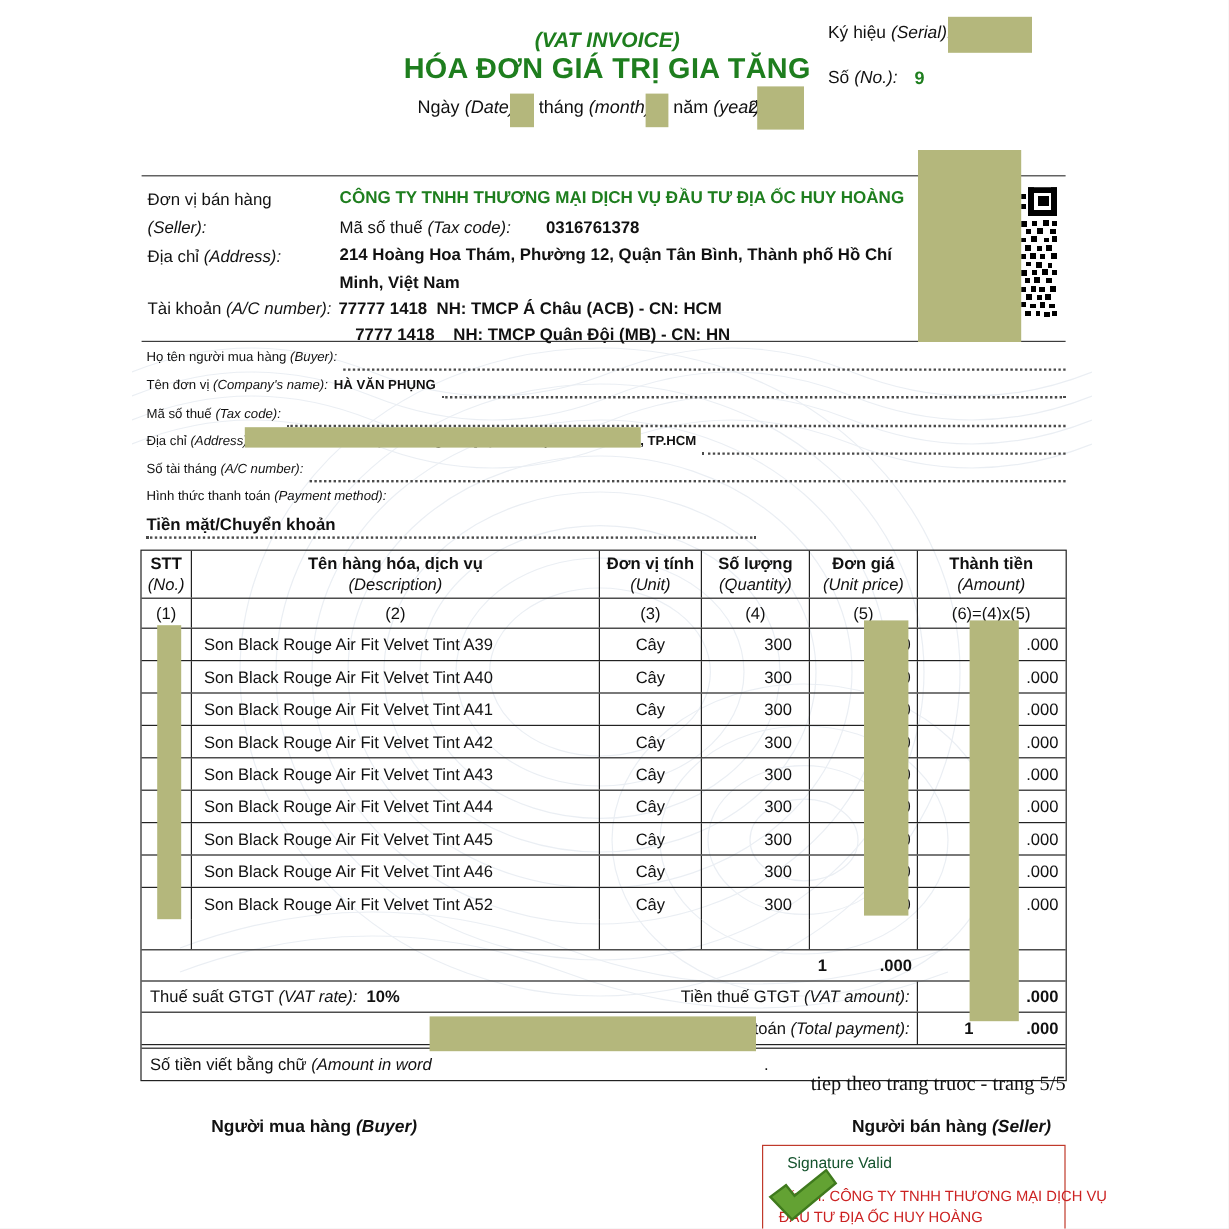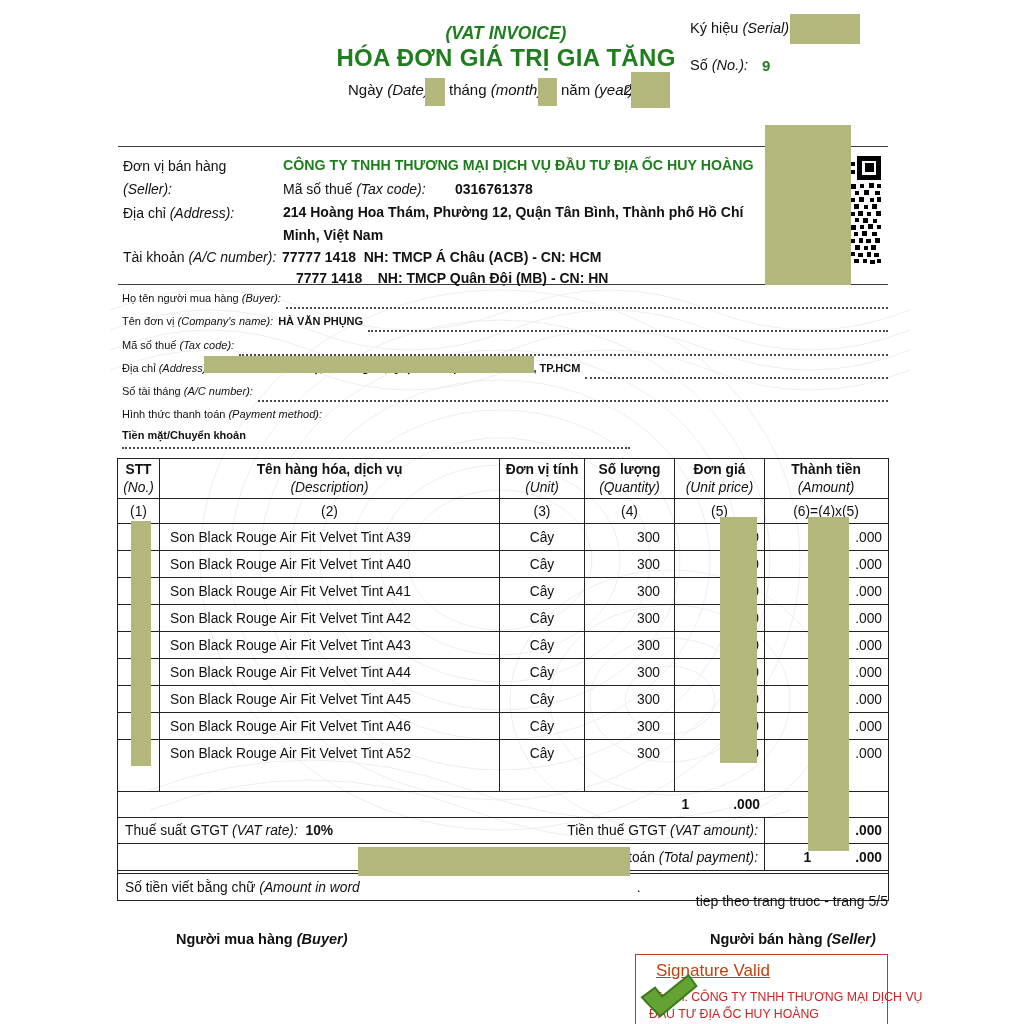--- a/index.html
+++ b/index.html
@@ -193,21 +193,21 @@
     <span class="b">, TP.HCM</span>
     <span class="dots"></span>
   </div>
   <div class="frow" style="top:385px;">
     <span><span>Số tài tháng</span> <span class="i">(A/C number):</span></span>
     <span class="dots"></span>
   </div>
   <div class="frow" style="top:408px;">
     <span><span>Hình thức thanh toán</span> <span class="i">(Payment method):</span></span>
   </div>
-  <div class="abs z2 b" style="left:122px;top:429px;font-size:11px;">Tiền mặt/Chuyển khoản</div>
+  <div class="abs z2 b" style="left:122px;top:429px;font-size:14px;">Tiền mặt/Chuyển khoản</div>
   <div class="abs" style="left:122px;top:432px;width:508px;height:15px;border-bottom:2px dotted #4a4a4a;z-index:2;"></div>
 
   <div id="vtable">
     <div class="trow h-head">
       <div class="cell hc">
           <span class="b">STT</span>
           <span class="i">(No.)</span>
         </div>
       <div class="cell hc">
           <span class="b">Tên hàng hóa, dịch vụ</span>
@@ -363,29 +363,29 @@
       <span class="sp" style="width:277px;"></span>
         <span>.</span>
     </div>
   </div>
 
   <div class="redact" style="left:131px;top:521px;width:20px;height:245px;"></div>
   <div class="redact" style="left:720px;top:517px;width:37px;height:246px;"></div>
   <div class="redact" style="left:808px;top:517px;width:41px;height:334px;"></div>
   <div class="redact" style="left:358px;top:847px;width:272px;height:29px;"></div>
 
-  <div class="abs z2" style="left:500px;top:893px;width:388px;text-align:right;font-size:14px;">tiep theo trang truoc - trang 5/5</div>
+  <div class="abs z2" style="left:500px;top:893px;width:388px;text-align:right;font-size:17px;font-family:Liberation Serif, serif;">tiep theo trang truoc - trang 5/5</div>
 
   <div class="abs z2 b" style="left:176px;top:931px;font-size:14.5px;">
     <span>Người mua hàng</span> <span class="i">(Buyer)</span></div>
   <div class="abs z2 b" style="left:710px;top:931px;font-size:14.5px;">
     <span>Người bán hàng</span> <span class="i">(Seller)</span></div>
 
   <div id="sigbox">
-    <div class="abs" style="left:20px;top:6px;font-size:17px;color:#c2410c;text-decoration:underline;">Signature Valid</div>
+    <div class="abs" style="left:20px;top:6px;font-size:13px;color:#14532d;">Signature Valid</div>
     <svg class="abs" style="left:1px;top:15px;z-index:2;" width="62" height="56" viewBox="0 0 62 56">
       <path d="M5 30 L17 19 L25 27 L49 3 L58 13 L25 47 Z" fill="#63a233" stroke="#3f7a1d" stroke-width="2" transform="rotate(6 30 28)"></path>
     </svg>
     <div class="abs red" style="left:13px;top:35px;font-size:12.3px;white-space:nowrap;">Ký bởi: CÔNG TY TNHH THƯƠNG MẠI DỊCH VỤ</div>
     <div class="abs red" style="left:13px;top:52px;font-size:12.3px;">ĐẦU TƯ ĐỊA ỐC HUY HOÀNG</div>
     <div class="abs red" style="left:13px;top:67px;font-size:12.3px;">Ký ngày: 06 -09 -2022</div>
   </div>
 
 </div>
 

